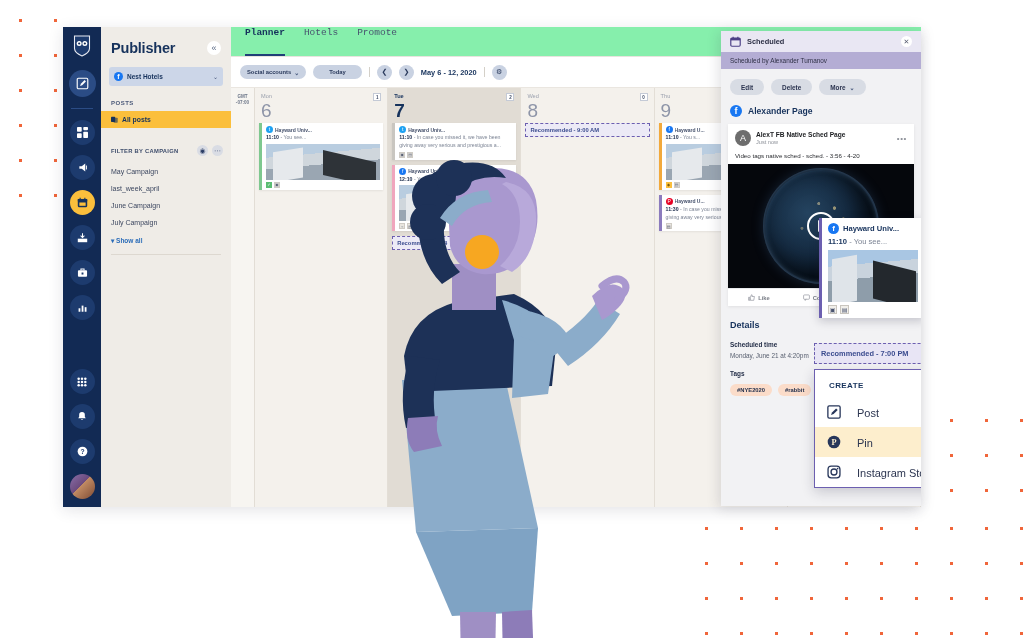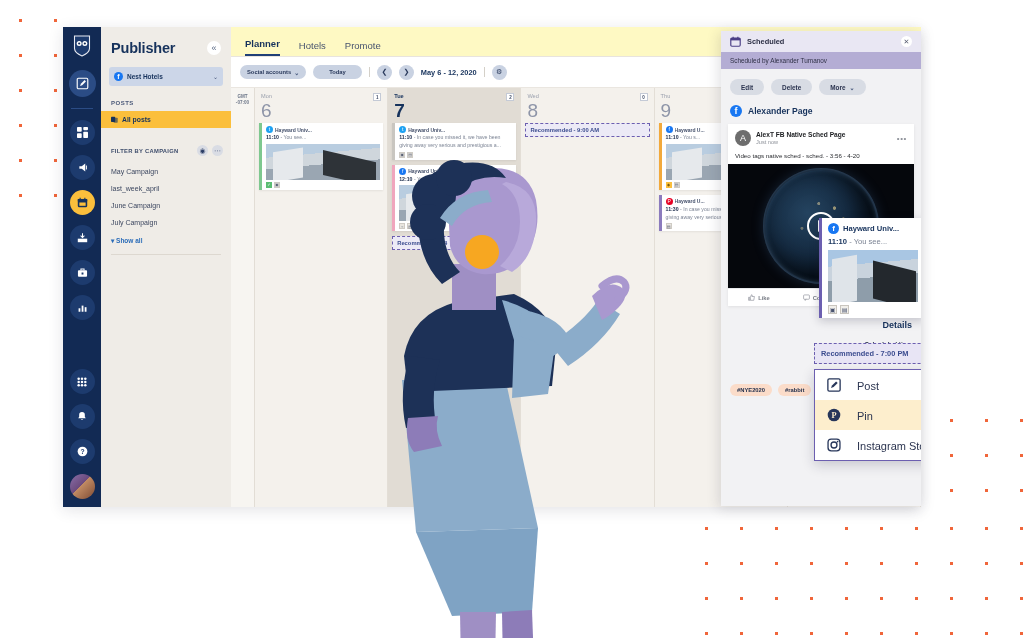--- a/index.html
+++ b/index.html
@@ -92,22 +92,22 @@
   .fi {
     width: 11px; height: 11px; border-radius: 50%; background: #d9dce4;
     color: #2c3e66; font-size: 7px; display:flex; align-items:center; justify-content:center;
   }
   .campaign { font-size: 7px; color: #3c4760; padding: 5px 10px; }
   #showall { font-size: 6.5px; color: #2b6cb8; font-weight: bold; padding: 6px 10px 0; }
   #lp-divider { height:1px; background:#ddd8d0; margin: 9px 10px 0; }
 
   
   #main { flex: 1; background: #fff; display: flex; flex-direction: column; min-width: 0; }
-  #tabs { height: 30px; display: flex; align-items: flex-end; gap: 19px;
-          padding: 0 14px; border-bottom: 1px solid #e8e4de; background:#fef9c3; }
+  #tabs { height: 30px; display: flex; gap: 19px;
+          padding: 0 14px; border-bottom: 1px solid #e8e4de; background:#86efac;font-family:Liberation Mono, monospace; }
   .tab { font-size: 9.5px; color: #47536e; padding-bottom: 5px; }
   .tab.active { color: #16325c; font-weight: bold; border-bottom: 2px solid #1f3f77; }
 
   #toolbar { height: 31px; display: flex; align-items: center; gap: 7px; padding: 0 9px;
              background: #fff; border-bottom: 1px solid #eae6e0; }
   .pill { height: 14px; background: #c9d2e2; border-radius: 7px;
           display: flex; align-items: center; gap: 3px; padding: 0 7px;
           font-size: 5.8px; font-weight: bold; color: #2a3a5c; }
   .vbar { width: 1px; height: 10px; background: #d4d0c8; }
   .circbtn { width: 15px; height: 15px; border-radius: 50%; background: #c9d2e2;
@@ -254,21 +254,21 @@
       box-shadow: inset 0 0 6px rgba(120,180,235,.5); }
   .playbtn { position: absolute; left: 50%; top: 50%; transform: translate(-50%,-50%);
       width: 28px; height: 28px; border-radius: 50%; border: 2px solid #fff;
       display: flex; align-items: center; justify-content: center; z-index: 3; }
   .playbtn span { display:block; width:0; height:0; margin-left:3px;
       border-left: 9px solid #fff; border-top: 6px solid transparent; border-bottom: 6px solid transparent; }
   .fp-actions { display: flex; border-top: 1px solid #e8eaed; }
   .fp-act { flex: 1; display: flex; align-items: center; justify-content: center; gap: 3px;
       padding: 5px 0; font-size: 5.8px; font-weight: bold; color: #7b7f88; }
 
-  #rp-details { padding: 14px 9px 0; text-align: right; }
+  #rp-details { padding: 14px 9px 0; }
   #rp-details-title { font-size: 9px; font-weight: bold; color: #16325c; }
   .rp-lbl { font-size: 6.4px; font-weight: bold; color: #1f2a44; margin-top: 11px; }
   .rp-val { font-size: 6.4px; color: #596070; margin-top: 4px; }
   #rp-tags { display: flex; gap: 6px; margin-top: 7px; }
   .tag { background: #fbdcc9; border-radius: 8px; padding: 3px 7px;
          font-size: 5.8px; font-weight: bold; color: #23304d; }
 
   
   #woman { position: absolute; left: 356px; top: 160px; width: 290px; height: 478px; z-index: 50; }
 </style>
@@ -570,20 +570,21 @@
           <div class="hc-img"></div>
           <div class="hc-icons">
             <span class="hc-ci">▣</span>
             <span class="hc-ci">▤</span>
           </div>
         </div>
 
         <div class="reco big" style="position:absolute;left:583px;top:255px;width:146px;z-index:28">Recommended - 7:00 PM</div>
 
         <div id="createmenu">
+          <div class="cm-title">CREATE</div>
           <div class="cm-item">
             <span class="cm-ico">
               <svg width="14" height="14" viewBox="0 0 16 16">
                 <rect x="1" y="1" width="14" height="14" rx="1.6" fill="none" stroke="#27365a" stroke-width="1.5"></rect>
                 <path d="M4.6 11.4l1.1-2.8L10.4 4l1.8 1.8-4.6 4.6z" fill="#27365a"></path>
               </svg>
             </span>
             <span>Post</span>
           </div>
           <div class="cm-item hl">

